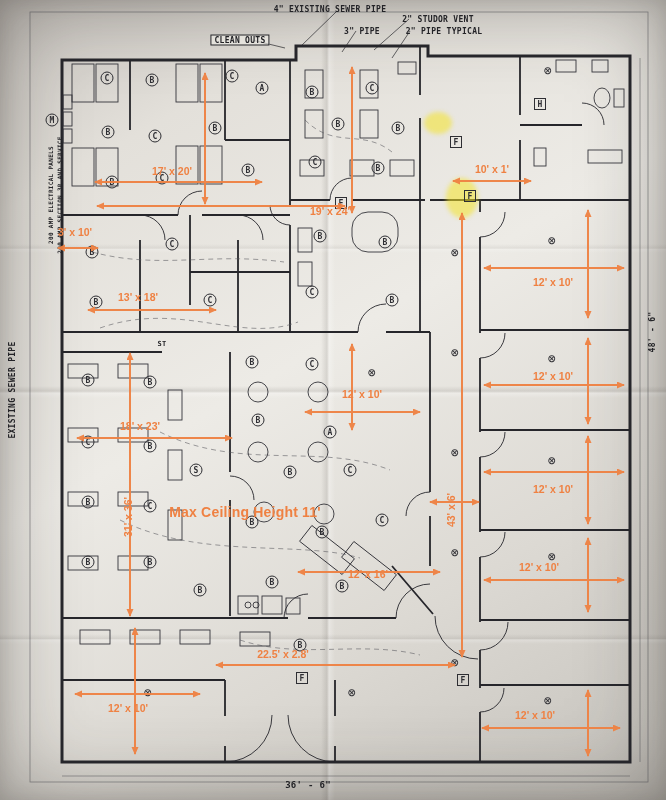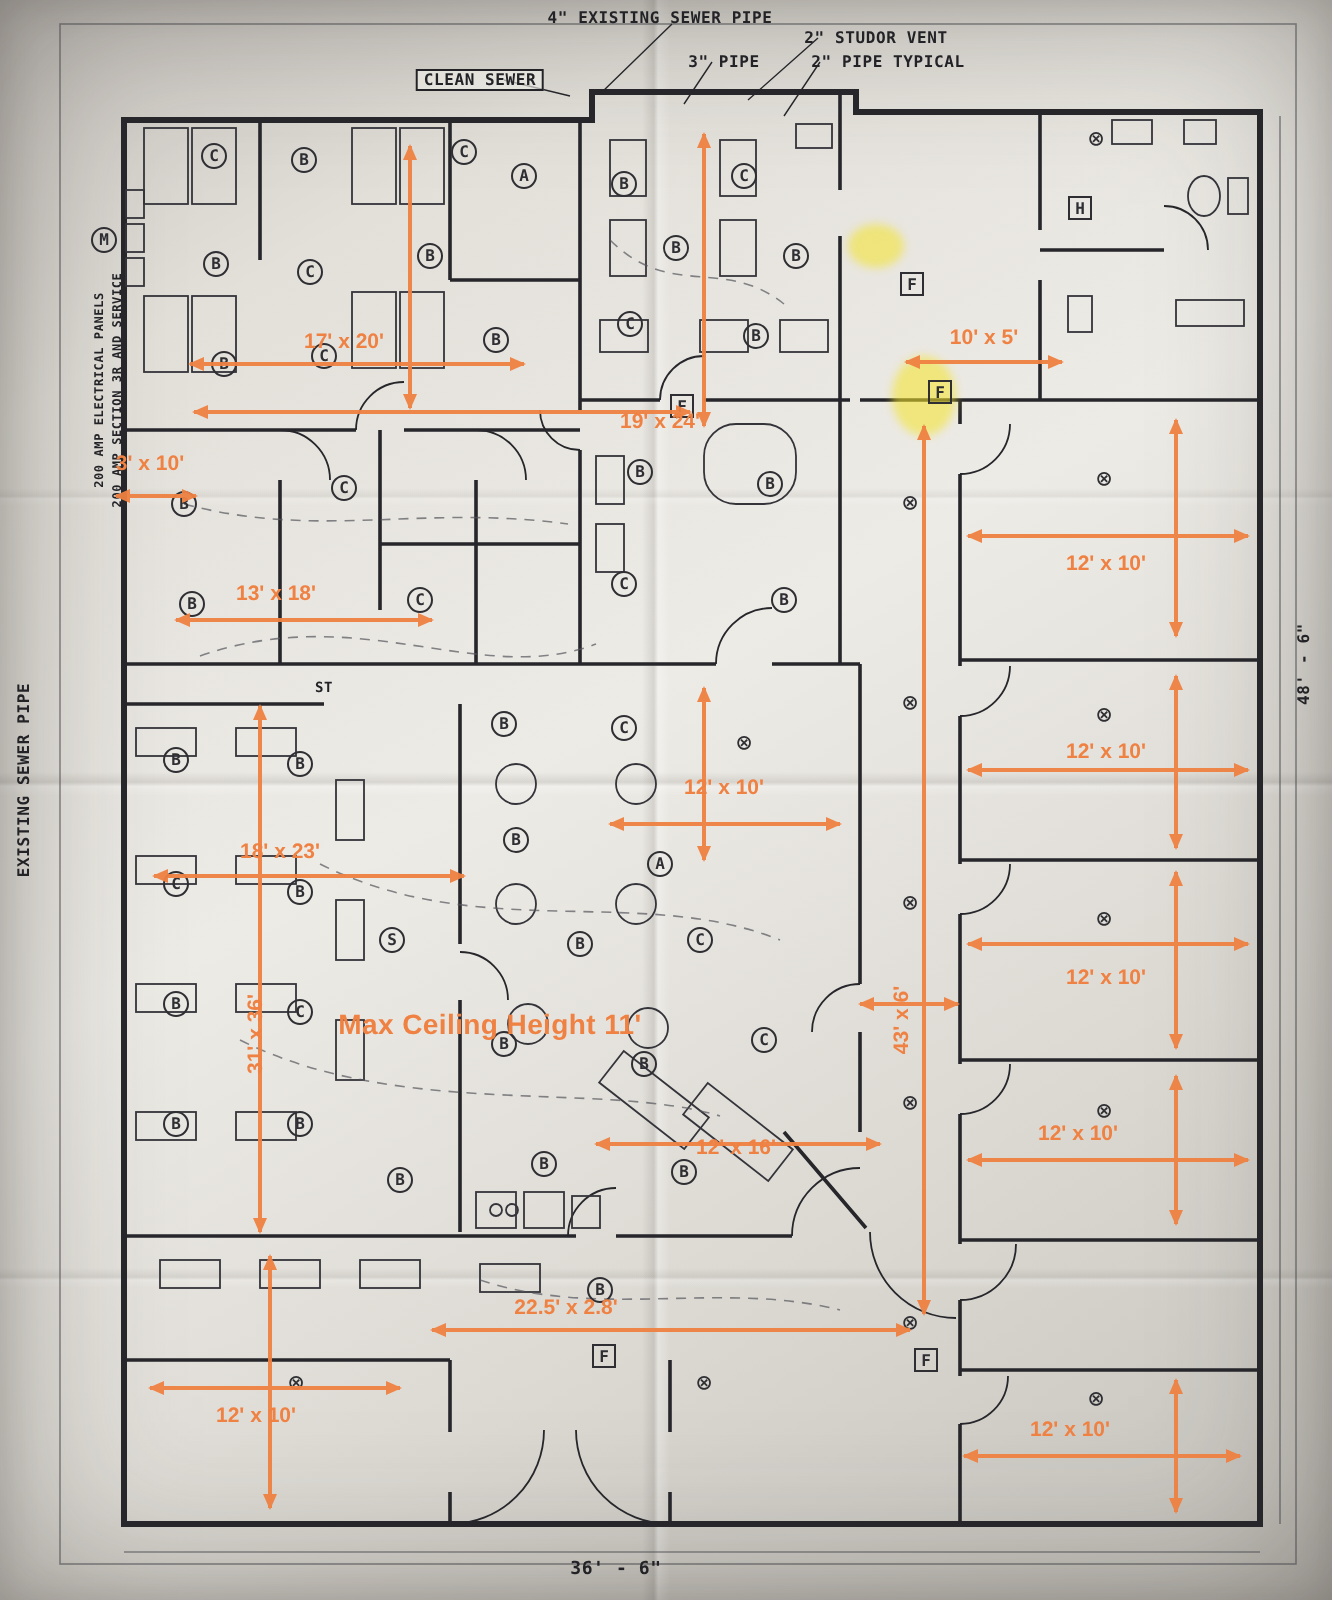--- a/index.html
+++ b/index.html
@@ -282,32 +282,32 @@
         <line x1="135" y1="628" x2="135" y2="754" marker-start="url(#ah)" marker-end="url(#ah)"></line>
         <line x1="482" y1="728" x2="620" y2="728" marker-start="url(#ah)" marker-end="url(#ah)"></line>
         <line x1="588" y1="690" x2="588" y2="756" marker-start="url(#ah)" marker-end="url(#ah)"></line>
       </g>
   </svg>
 
   <div class="blabel" style="left:330px;top:9px">4" EXISTING SEWER PIPE</div>
   <div class="blabel" style="left:438px;top:19px">2" STUDOR VENT</div>
   <div class="blabel" style="left:362px;top:31px">3" PIPE</div>
   <div class="blabel" style="left:444px;top:31px">2" PIPE TYPICAL</div>
-  <div class="blabel boxed" style="left:240px;top:40px">CLEAN SEWER</div>
+  <div class="blabel boxed" style="left:240px;top:40px">CLEAN OUTS</div>
   <div class="blabel rot" style="left:12px;top:390px">EXISTING SEWER PIPE</div>
   <div class="blabel rot" style="left:50px;top:195px;font-size:6px">200 AMP ELECTRICAL PANELS</div>
   <div class="blabel rot" style="left:59px;top:195px;font-size:6px">200 AMP SECTION 3R AND SERVICE</div>
   <div class="blabel" style="left:308px;top:785px;font-size:9px">36' - 6"</div>
   <div class="blabel rot" style="left:652px;top:332px">48' - 6"</div>
   <div class="blabel" style="left:162px;top:344px;font-size:7px">ST</div>
 
   <div class="dim" style="left:172px;top:171px">17' x 20'</div>
   <div class="dim" style="left:75px;top:232px">3' x 10'</div>
   <div class="dim" style="left:330px;top:211px">19' x 24'</div>
-  <div class="dim" style="left:492px;top:169px">10' x 5'</div>
+  <div class="dim" style="left:492px;top:169px">10' x 1'</div>
   <div class="dim" style="left:138px;top:297px">13' x 18'</div>
   <div class="dim" style="left:553px;top:282px">12' x 10'</div>
   <div class="dim" style="left:553px;top:376px">12' x 10'</div>
   <div class="dim" style="left:362px;top:394px">12' x 10'</div>
   <div class="dim" style="left:140px;top:426px">18' x 23'</div>
   <div class="dim rot" style="left:128px;top:517px">31' x 36'</div>
   <div class="dim big" style="left:245px;top:512px">Max Ceiling Height 11'</div>
   <div class="dim rot" style="left:451px;top:510px">43' x 6'</div>
   <div class="dim" style="left:553px;top:489px">12' x 10'</div>
   <div class="dim" style="left:539px;top:567px">12' x 10'</div>

